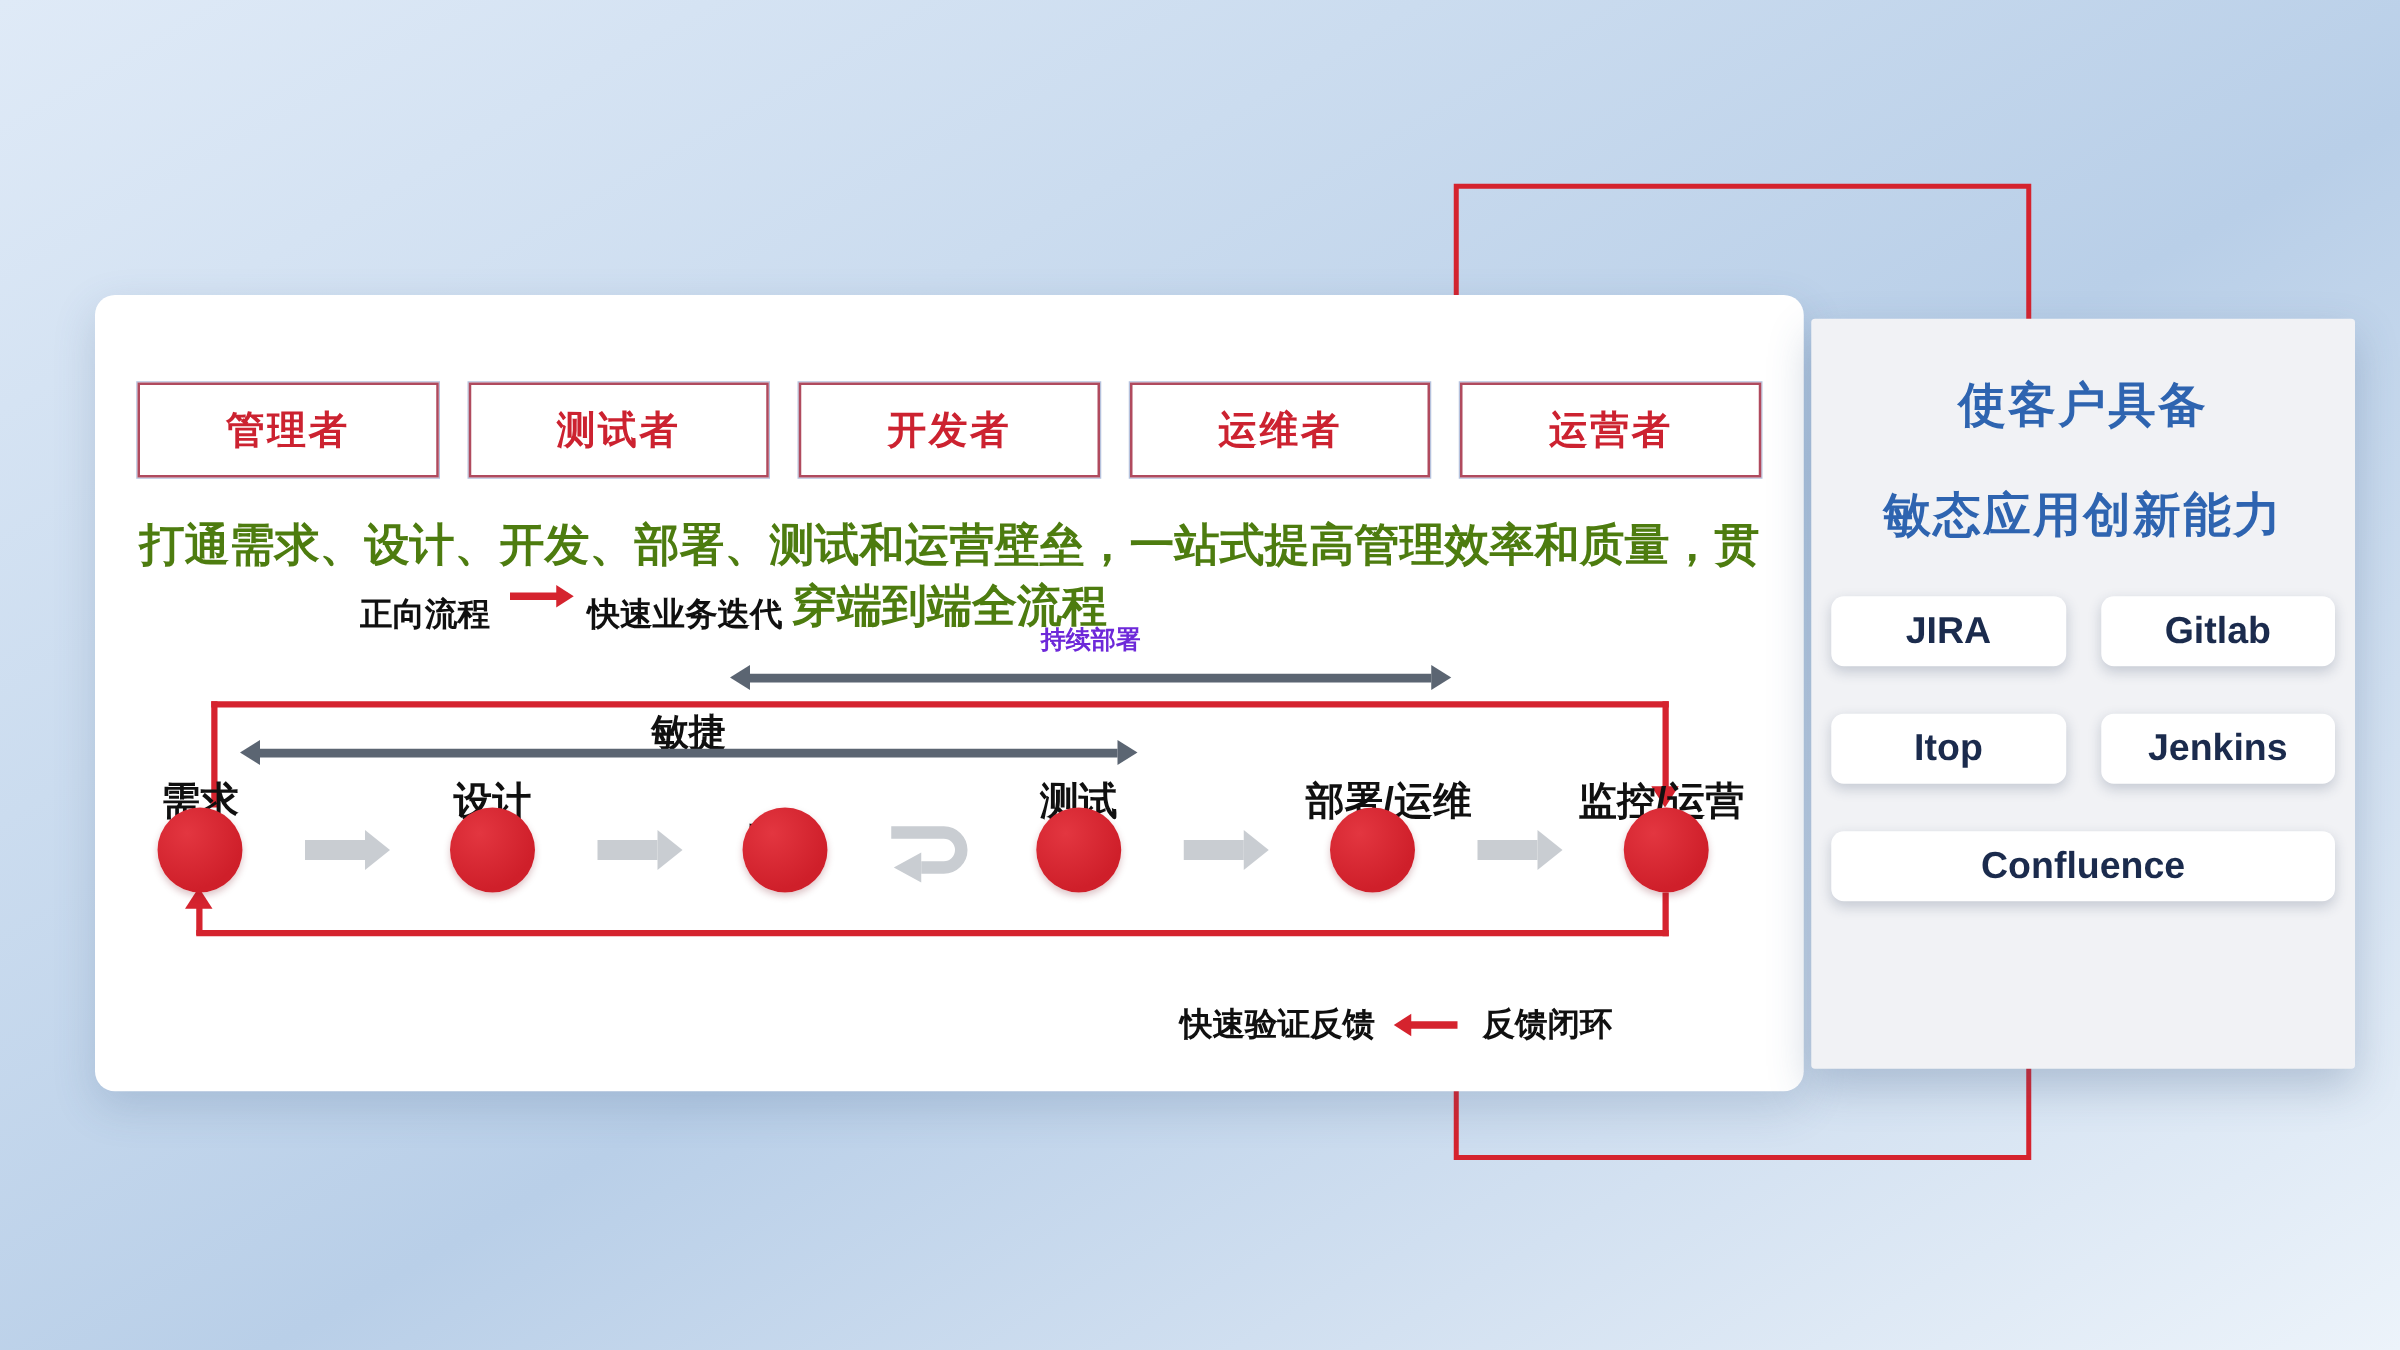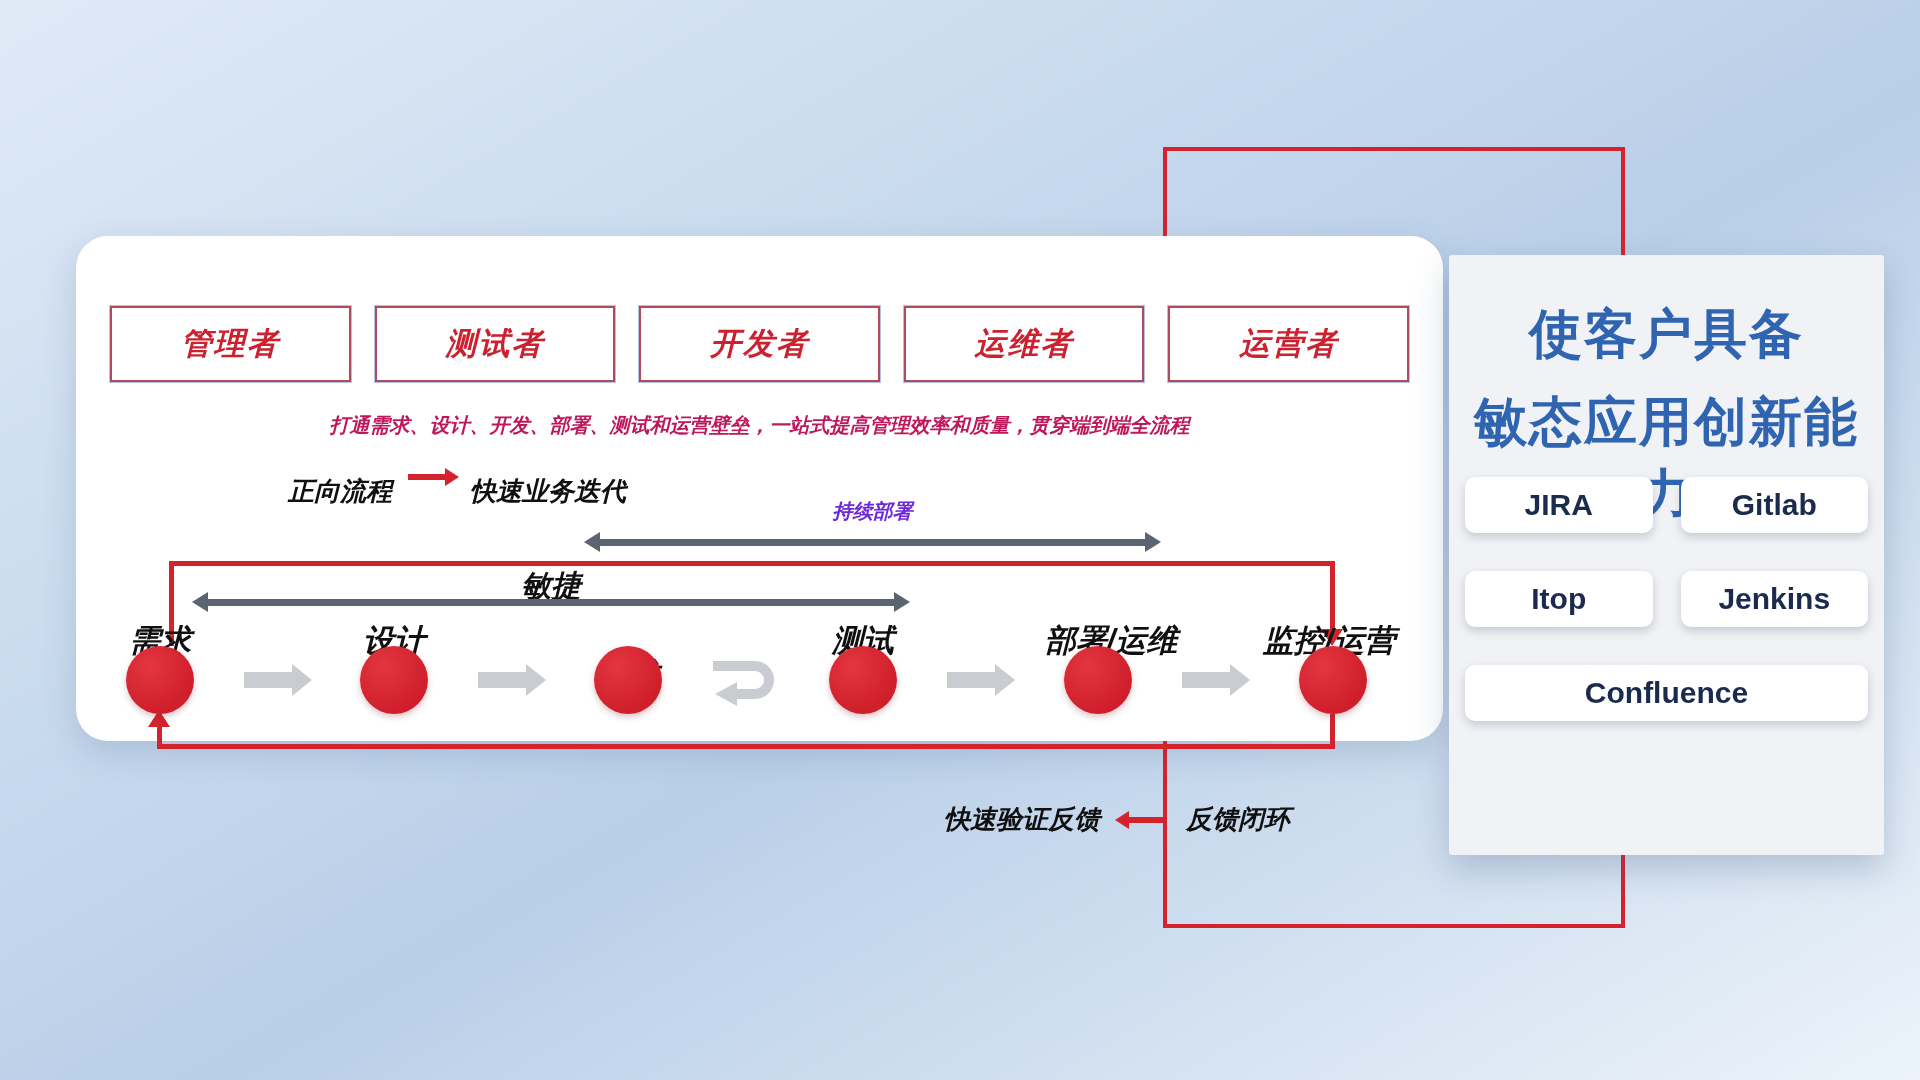--- a/index.html
+++ b/index.html
@@ -8,31 +8,31 @@
     font-family:"Liberation Sans","DejaVu Sans",sans-serif;
     background:linear-gradient(150deg,#dfeaf7 0%,#cbdcef 30%,#b9cfe8 55%,#d3e1f1 78%,#ecf3fa 100%);
   }
   .stage { position:relative; width:1920px; height:1080px; }
 
   
   .red-frame { position:absolute; left:1163px; top:147px; width:462px; height:781px;
     border:4px solid #d5232e; z-index:1; }
 
   
-  .card { position:absolute; left:76px; top:236px; width:1367px; height:505px;
-    background:#ffffff; border-radius:32px; box-shadow:0 12px 34px rgba(60,90,130,.20); z-index:2;font-style:italic; }
+  .card { position:absolute; left:76px; top:236px; width:1367px; height:637px;
+    background:#ffffff; border-radius:16px; box-shadow:0 12px 34px rgba(60,90,130,.20); z-index:2; }
 
   
   .roles { position:absolute; left:34px; top:70px; width:1299px; display:flex; gap:24px; }
   .role-box { flex:1; height:76px; background:#fff; border:2px solid #b04a5e;
     box-shadow:0 0 0 1px rgba(90,120,180,.45); display:flex; align-items:center; justify-content:center;
     color:#cc2230; font-size:31px; font-weight:bold; letter-spacing:2px; }
 
   .desc { position:absolute; left:34px; top:176px; width:1299px; text-align:center;
-    font-size:20px; font-weight:bold; color:#be185d; }
+    font-size:36px; font-weight:bold; color:#4d7c0f; }
 
   
   .legend-fwd { position:absolute; left:212px; top:238px; display:flex; align-items:flex-start; gap:16px;
     font-size:26px; font-weight:bold; color:#101010; }
   .arrow-right-red { width:46px; height:6px; background:#d5232e; position:relative; }
   .arrow-right-red::after { content:""; position:absolute; right:-14px; top:-6px;
     border:9px solid transparent; border-left:14px solid #d5232e; }
   .arrow-left-red { width:46px; height:6px; background:#d5232e; position:relative; }
   .arrow-left-red::before { content:""; position:absolute; left:-14px; top:-6px;
     border:9px solid transparent; border-right:14px solid #d5232e; }
@@ -68,21 +68,21 @@
   
   .garrow { position:absolute; top:436px; width:48px; height:16px; background:#c9cdd2; }
   .garrow::after { content:""; position:absolute; right:-20px; top:-8px;
     border-top:16px solid transparent; border-bottom:16px solid transparent; border-left:20px solid #c9cdd2; }
   .uturn { position:absolute; left:631px; top:416px; }
 
   
   .panel { position:absolute; left:1449px; top:255px; width:435px; height:600px;
     background:#f1f2f5; border-radius:3px; box-shadow:0 14px 34px rgba(60,90,130,.28); z-index:3; }
   .panel-title { position:absolute; left:0; width:435px; text-align:center;
-    font-size:53px; font-weight:bold; color:#2e64b0; letter-spacing:2px; }
+    font-size:38px; font-weight:bold; color:#2e64b0; letter-spacing:2px; }
   .pt1 { top:44px; }
   .pt2 { top:132px; }
   .tools { position:absolute; left:16px; top:222px; width:403px;
     display:grid; grid-template-columns:1fr 1fr; column-gap:28px; row-gap:38px; }
   .tool-chip { height:56px; background:#ffffff; border-radius:10px;
     box-shadow:0 4px 10px rgba(40,60,90,.22); display:flex; align-items:center; justify-content:center;
     font-size:30px; font-weight:bold; color:#1b2b4d; }
   .tool-wide { grid-column:1 / -1; }
 </style>
 </head>

